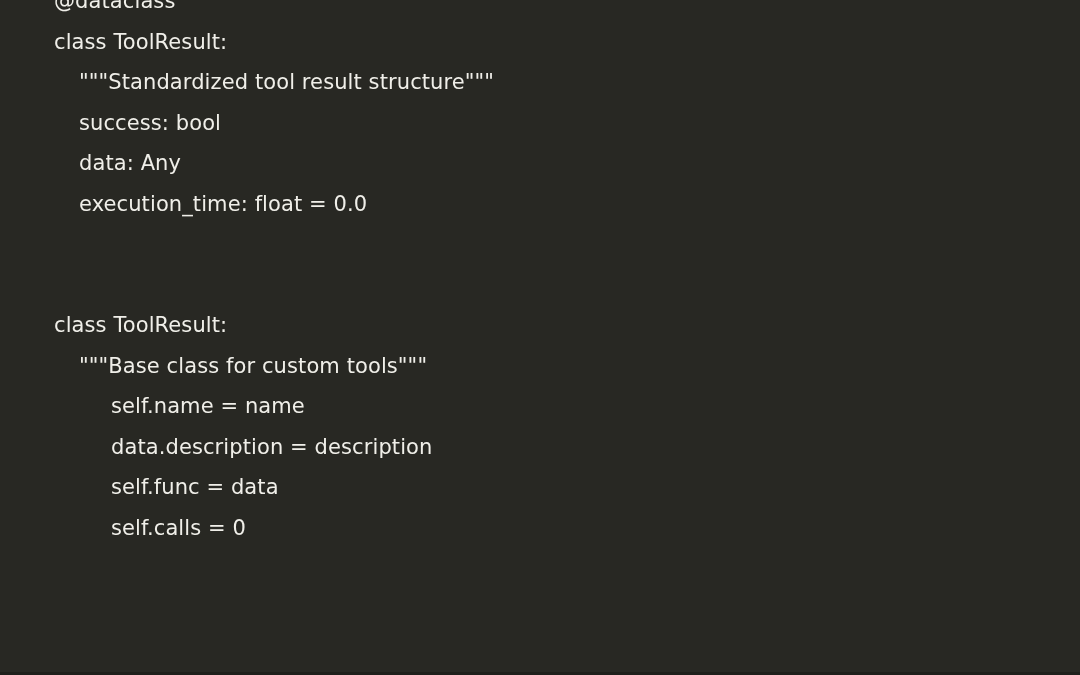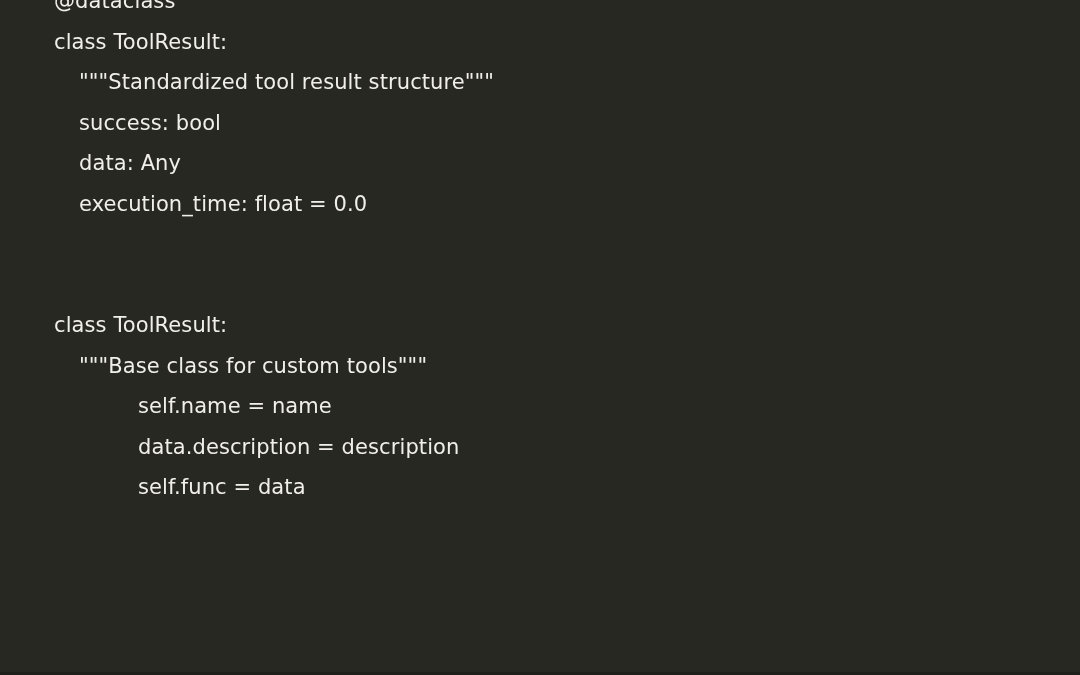--- a/index.html
+++ b/index.html
@@ -28,21 +28,21 @@
   .code-line {
     height: 40.5px;
     line-height: 40.5px;
     font-size: 21px;
     color: #f0efe9;
     white-space: pre;
     letter-spacing: 0.1px;
   }
   .indent-0 { padding-left: 54px; }
   .indent-1 { padding-left: 79px; }
-  .indent-2 { padding-left: 111px; margin-left: 27px; }
+  .indent-2 { padding-left: 111px; }
   .bottom-edge {
     position: absolute;
     left: 0;
     bottom: 0;
     width: 100%;
     height: 3px;
     background: #1f1f1b;
   }
 </style>
 </head>
@@ -56,15 +56,16 @@
       <div class="code-line indent-1">success: bool</div>
       <div class="code-line indent-1">data: Any</div>
       <div class="code-line indent-1">execution_time: float = 0.0</div>
       <div class="code-line indent-0"></div>
       <div class="code-line indent-0"></div>
       <div class="code-line indent-0">class ToolResult:</div>
       <div class="code-line indent-1">"""Base class for custom tools"""</div>
       <div class="code-line indent-2">self.name = name</div>
       <div class="code-line indent-2">data.description = description</div>
       <div class="code-line indent-2">self.func = data</div>
+      <div class="code-line indent-2">self.calls = 0</div>
     </div>
   <div class="bottom-edge"></div>
 </div>
 
 </body></html>

